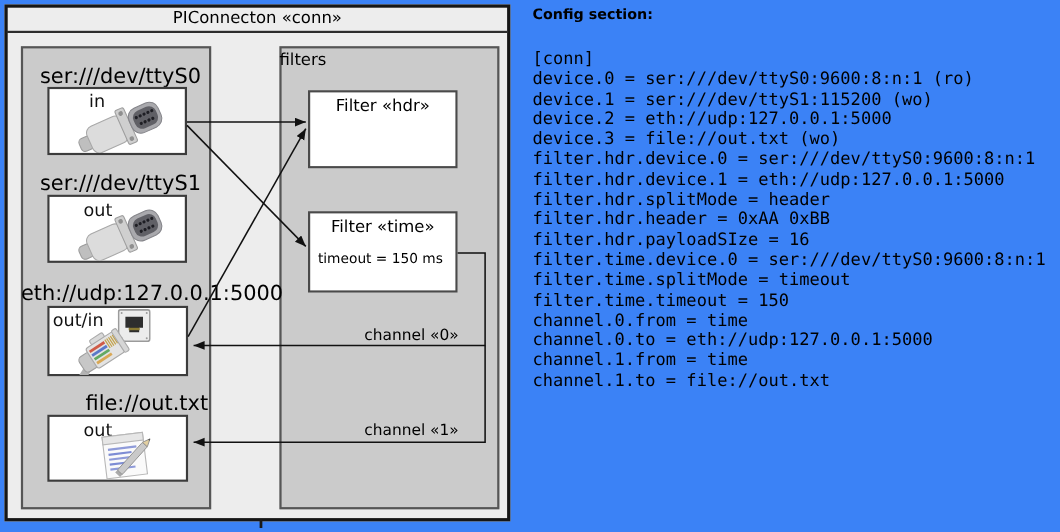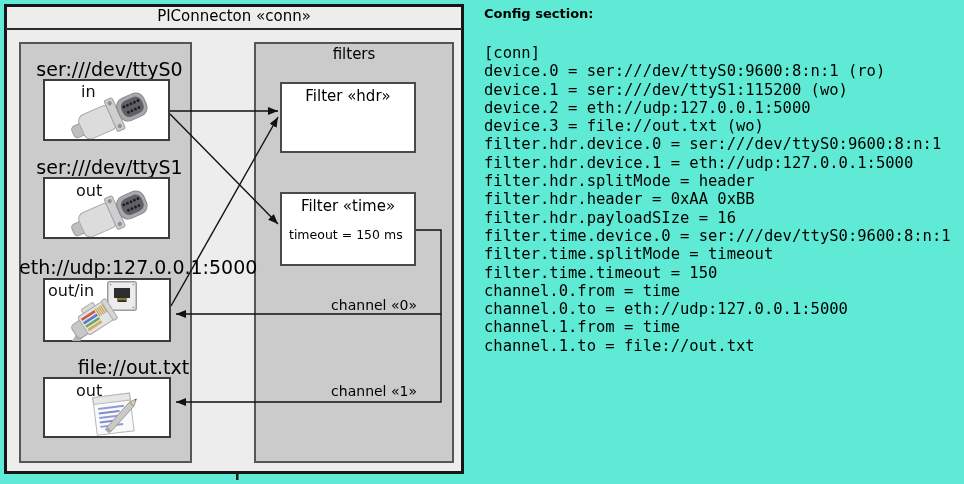--- a/index.html
+++ b/index.html
@@ -1,30 +1,30 @@
 <!DOCTYPE html>
 <html><head>
 <meta charset="utf-8">
 <style>
   * { margin:0; padding:0; box-sizing:border-box; }
   body { background:#fff; font-family:"DejaVu Sans", sans-serif; }
-  .stage { position:relative; width:964px; height:484px; background:#5eead4; overflow:hidden; color:#000; }
+  .stage { position:relative; width:964px; height:484px; background:#3b82f6; overflow:hidden; color:#000; }
 
   
   .outer-box { position:absolute; left:4px; top:4px; width:460px; height:470px;
                border:3px solid #161616; background:#ededed; }
   .outer-title { position:absolute; left:4px; top:7px; width:460px; text-align:center;
                  font-size:15px; color:#000; }
   .title-sep { position:absolute; left:6px; top:28px; width:456px; height:0;
                border-top:2px solid #2c2c2c; }
 
   .panel { position:absolute; top:42px; height:421px; background:#cbcbcb; border:2px solid #565656; }
   .left-panel { left:19px; width:173px; }
   .filters-panel { left:254px; width:200px; }
-  .filters-title { position:absolute; left:254px; top:45px; width:200px; text-align:center;
+  .filters-title { position:absolute; left:254px; top:45px; width:200px; 
                    font-size:15px; }
 
   
   .dev-label { position:absolute; left:19px; width:181px; text-align:center; font-size:19px; white-space:nowrap; }
   .dev-box { position:absolute; left:43px; width:127px; background:#fff; border:2px solid #3c3c3c; }
   .dev-dir { position:absolute; font-size:16px; color:#111; }
   .dev-icon { position:absolute; }
 
   #lbl-d0 { top:58px; }  #box-d0 { top:79px;  height:62px; }
   #lbl-d1 { top:156px; } #box-d1 { top:177px; height:62px; }

